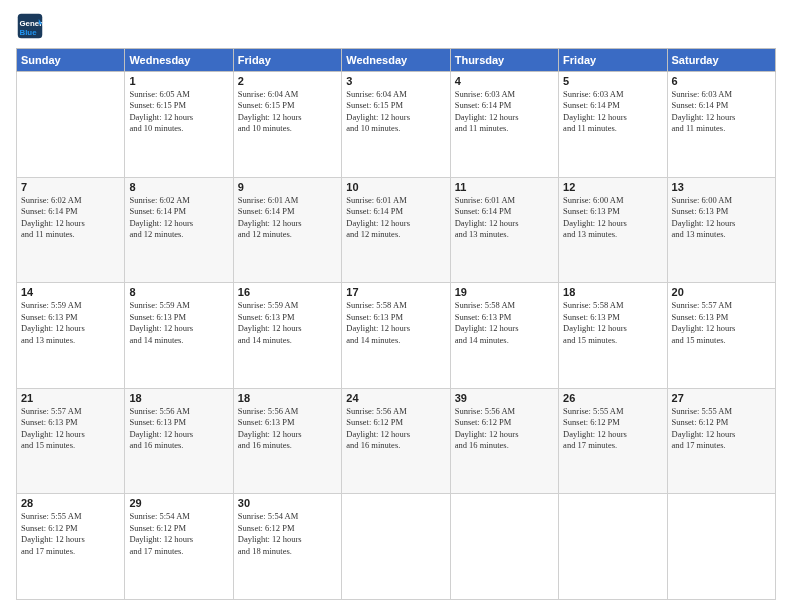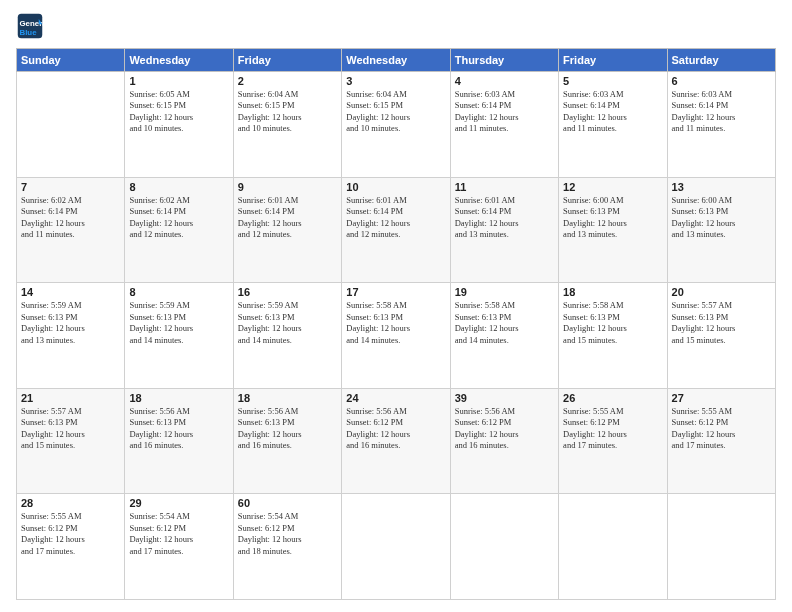--- a/index.html
+++ b/index.html
@@ -332,21 +332,21 @@
 and 17 minutes.</div>
           </td>
           <td>
             <span class="day-number">29</span>
             <div class="cell-text" style="white-space: pre-line;">Sunrise: 5:54 AM
 Sunset: 6:12 PM
 Daylight: 12 hours
 and 17 minutes.</div>
           </td>
           <td>
-            <span class="day-number">60</span>
+            <span class="day-number">30</span>
             <div class="cell-text" style="white-space: pre-line;">Sunrise: 5:54 AM
 Sunset: 6:12 PM
 Daylight: 12 hours
 and 18 minutes.</div>
           </td>
           <td class="empty-cell"></td>
           <td class="empty-cell"></td>
           <td class="empty-cell"></td>
           <td class="empty-cell"></td>
         </tr>

